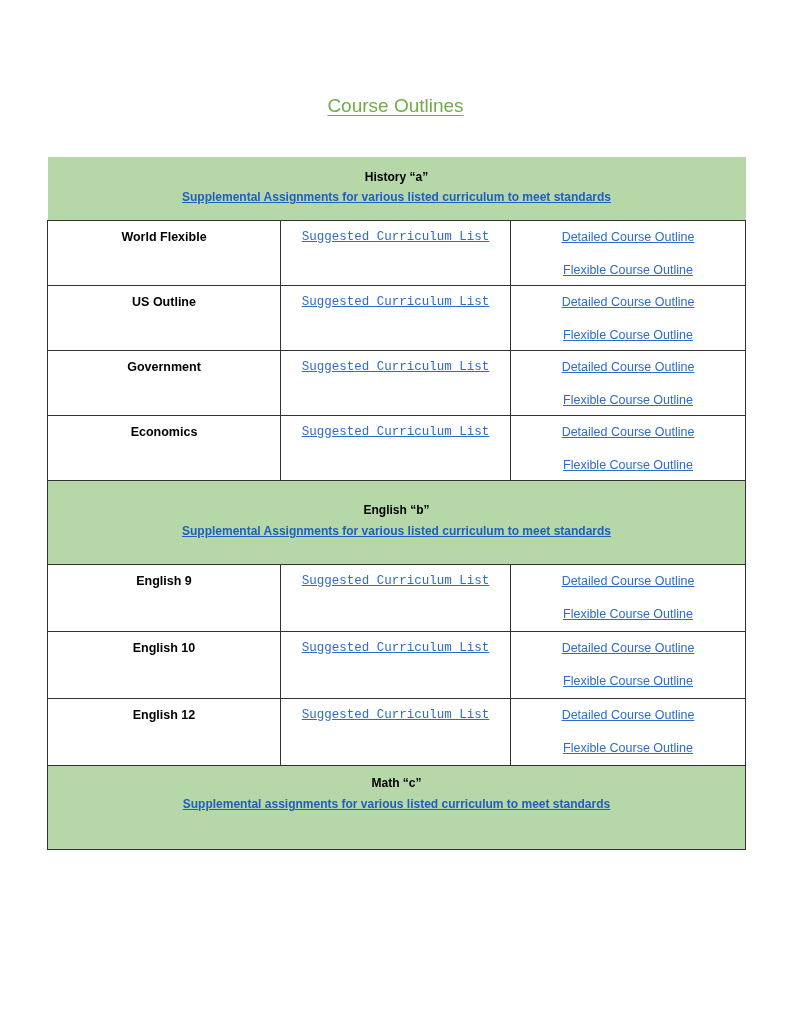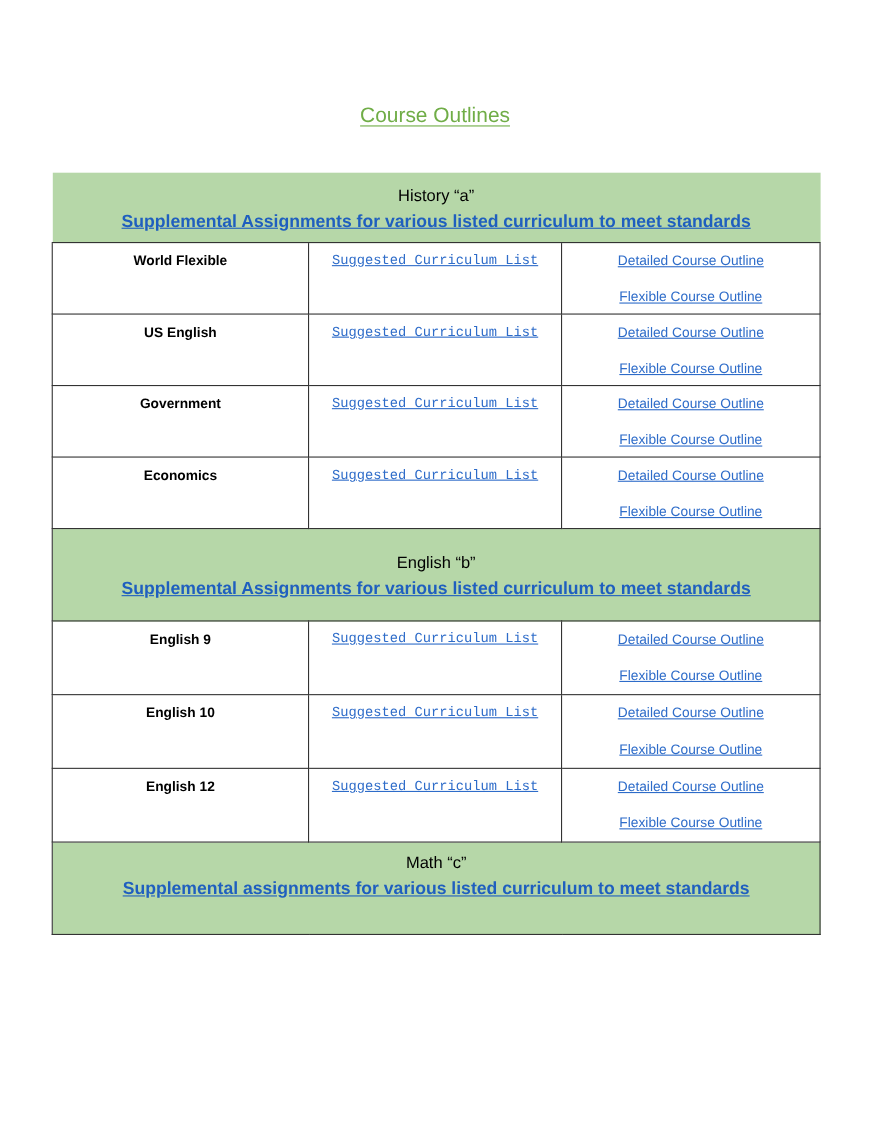--- a/index.html
+++ b/index.html
@@ -7,22 +7,22 @@
   .title {
     position: absolute; left: 0; right: 0; top: 95px; text-align: center;
     font-size: 19px; color: #70ad47; text-decoration: underline; text-underline-offset: 3px;
   }
   .tbl {
     position: absolute; left: 47px; top: 157px; width: 698px;
     border-collapse: collapse; table-layout: fixed;
   }
   .tbl td { border: 1.5px solid #333; padding: 0; vertical-align: top; }
   .hdr { background: #b6d7a8; text-align: center; }
-  .hdr .h { font-weight: normal; font-size: 15px; color: #000; display: block; }
-  .hdr a { font-weight: bold; font-size: 16px; color: #1f5fbf; text-decoration: underline; display: inline-block; }
+  .hdr .h { font-weight: bold; font-size: 12px; color: #000; display: block; }
+  .hdr a { font-weight: bold; font-size: 12px; color: #1f5fbf; text-decoration: underline; display: inline-block; }
   .hdr-a td { height: 63px; border-top: none; border-left:none; border-right:none; }
   .hdr-a .h { margin-top: 13px; }
   .hdr-a a { margin-top: 6px; }
   .hdr-b td { height: 83px; }
   .hdr-b .h { margin-top: 22px; }
   .hdr-b a { margin-top: 7px; }
   .hdr-c td { height: 83px; }
   .hdr-c .h { margin-top: 10px; }
   .hdr-c a { margin-top: 7px; }
   .row td { text-align: center; font-size: 12.5px; }
@@ -56,21 +56,21 @@
         <td class="c2">
           <a href="#" class="lnk">Suggested Curriculum List</a>
         </td>
         <td class="c3">
           <a href="#" class="lnk lnk1">Detailed Course Outline</a>
           <a href="#" class="lnk lnk2">Flexible Course Outline</a>
         </td>
       </tr>
       <tr class="row rh1">
         <td>
-          <span class="course">US English</span>
+          <span class="course">US Outline</span>
         </td>
         <td class="c2">
           <a href="#" class="lnk">Suggested Curriculum List</a>
         </td>
         <td class="c3">
           <a href="#" class="lnk lnk1">Detailed Course Outline</a>
           <a href="#" class="lnk lnk2">Flexible Course Outline</a>
         </td>
       </tr>
       <tr class="row rh1">

